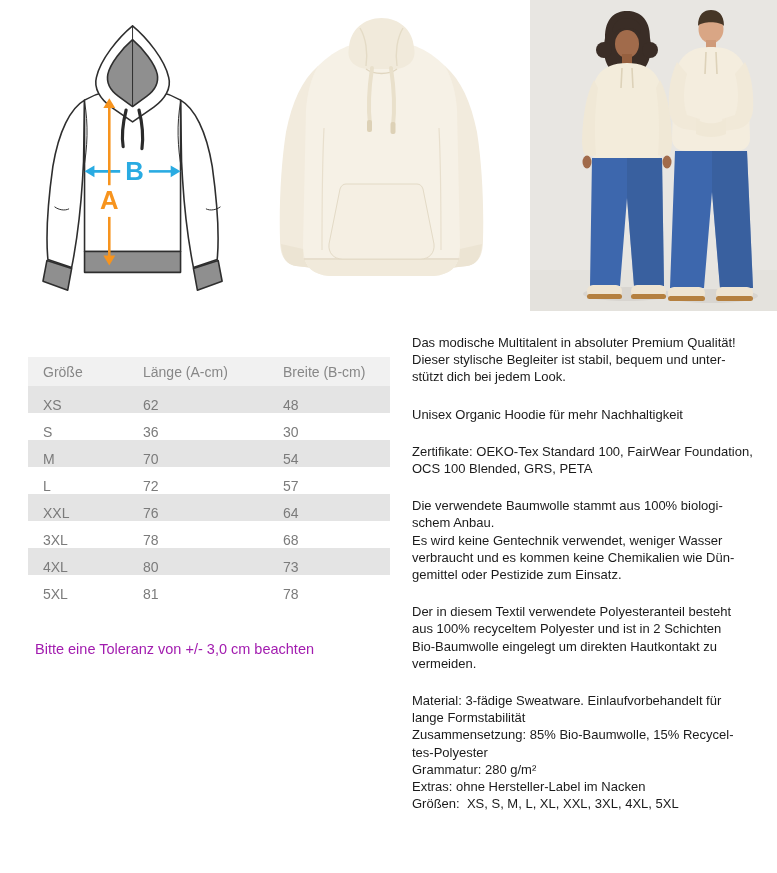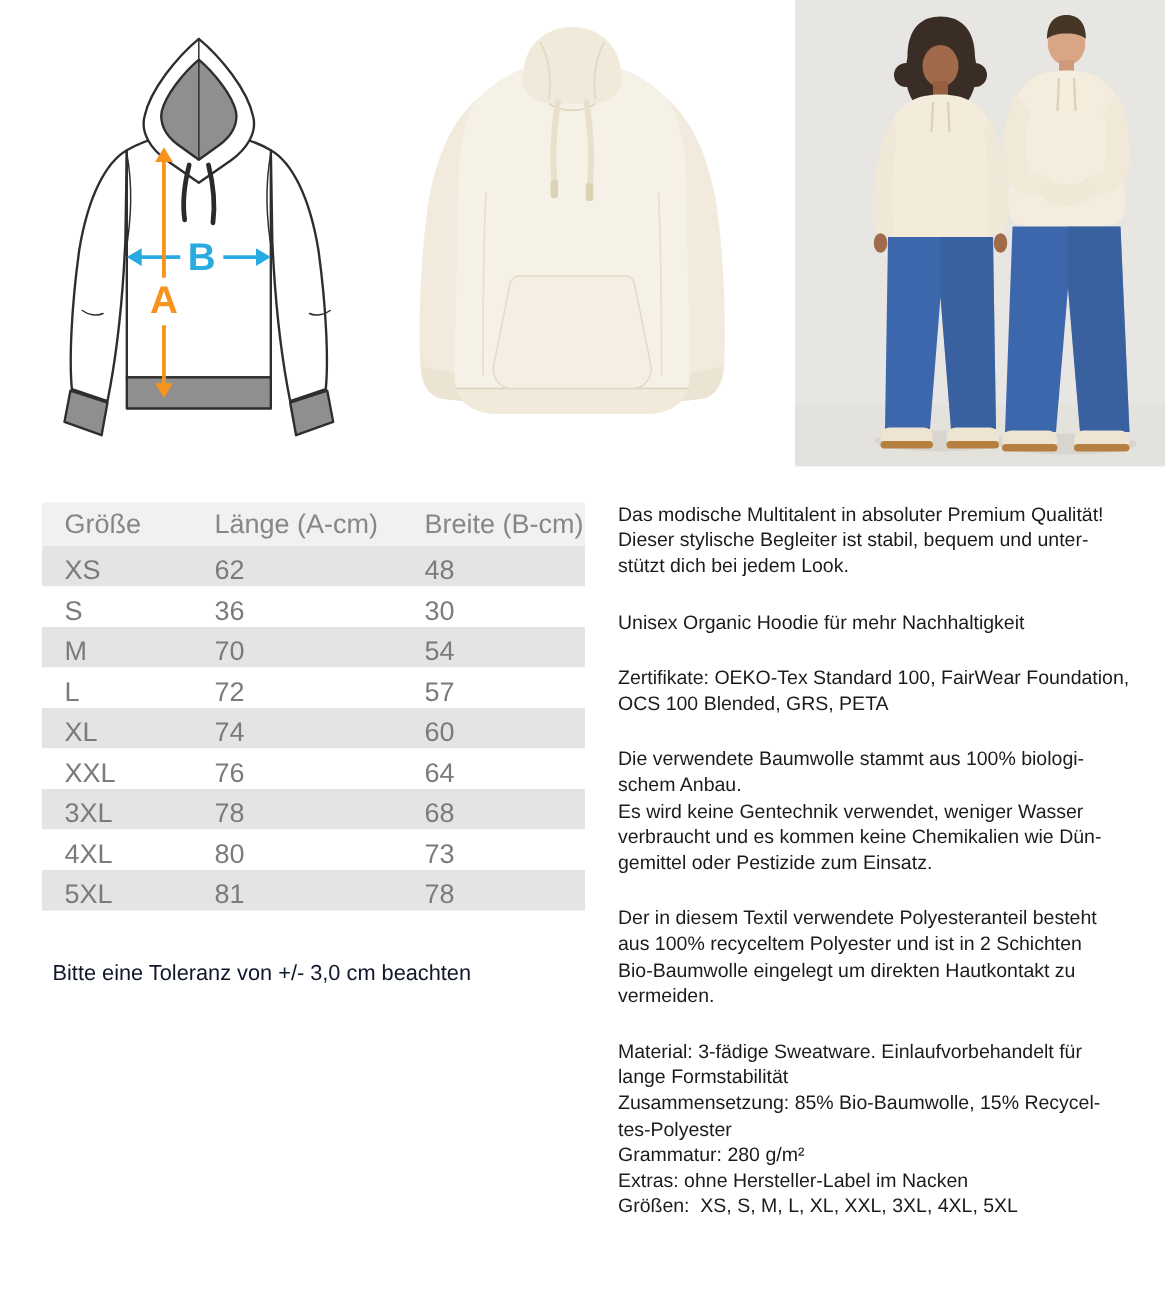--- a/index.html
+++ b/index.html
@@ -14,29 +14,29 @@
   
   .line{stroke:var(--diagram_line,#2E2E2E);}
   .gray-fill{fill:var(--diagram_gray,#909090);}
   .ab-stroke{stroke:var(--accent_blue,#29ABE2);}
   .ab-fill{fill:var(--accent_blue,#29ABE2);}
   .ao-stroke{stroke:var(--accent_orange,#F7941E);}
   .ao-fill{fill:var(--accent_orange,#F7941E);}
   .meas-label{font-family:"Liberation Sans",sans-serif;font-weight:bold;font-size:26px;}
 
   
-  .size-table{position:absolute;left:28px;top:335px;width:362px;font-size:18px;color:var(--table_text,#7B7B7B);}
+  .size-table{position:absolute;left:28px;top:357px;width:362px;font-size:14px;color:var(--table_text,#7B7B7B);}
   .thead{display:flex;align-items:center;height:29px;background:var(--table_header_bg,#F1F1F1);color:#878787;}
   .trow{display:flex;align-items:flex-end;height:27px;background:#fff;}
   .tbody .trow:nth-child(odd){background:var(--table_stripe,#E4E4E4);}
   .c1{width:100px;padding-left:15px;}
   .c2{width:140px;}
   .c3{flex:1;}
 
-  .note{position:absolute;left:35px;top:626px;font-size:14.5px;color:#0f172a;}
+  .note{position:absolute;left:35px;top:626px;font-size:14.5px;color:#a21caf;}
 
   
   .desc{position:absolute;left:412px;top:334px;width:400px;font-size:13px;line-height:17.2px;color:var(--body_text,#1B1B1B);}
   .desc p{margin:0 0 20px 0;white-space:pre-line;}
 </style>
 </head>
 <body>
 
 <div class="canvas">
 
@@ -172,25 +172,20 @@
         </div>
       <div class="trow">
           <span class="c1">M</span>
           <span class="c2">70</span>
           <span class="c3">54</span>
         </div>
       <div class="trow">
           <span class="c1">L</span>
           <span class="c2">72</span>
           <span class="c3">57</span>
-        </div>
-      <div class="trow">
-          <span class="c1">XL</span>
-          <span class="c2">74</span>
-          <span class="c3">60</span>
         </div>
       <div class="trow">
           <span class="c1">XXL</span>
           <span class="c2">76</span>
           <span class="c3">64</span>
         </div>
       <div class="trow">
           <span class="c1">3XL</span>
           <span class="c2">78</span>
           <span class="c3">68</span>

